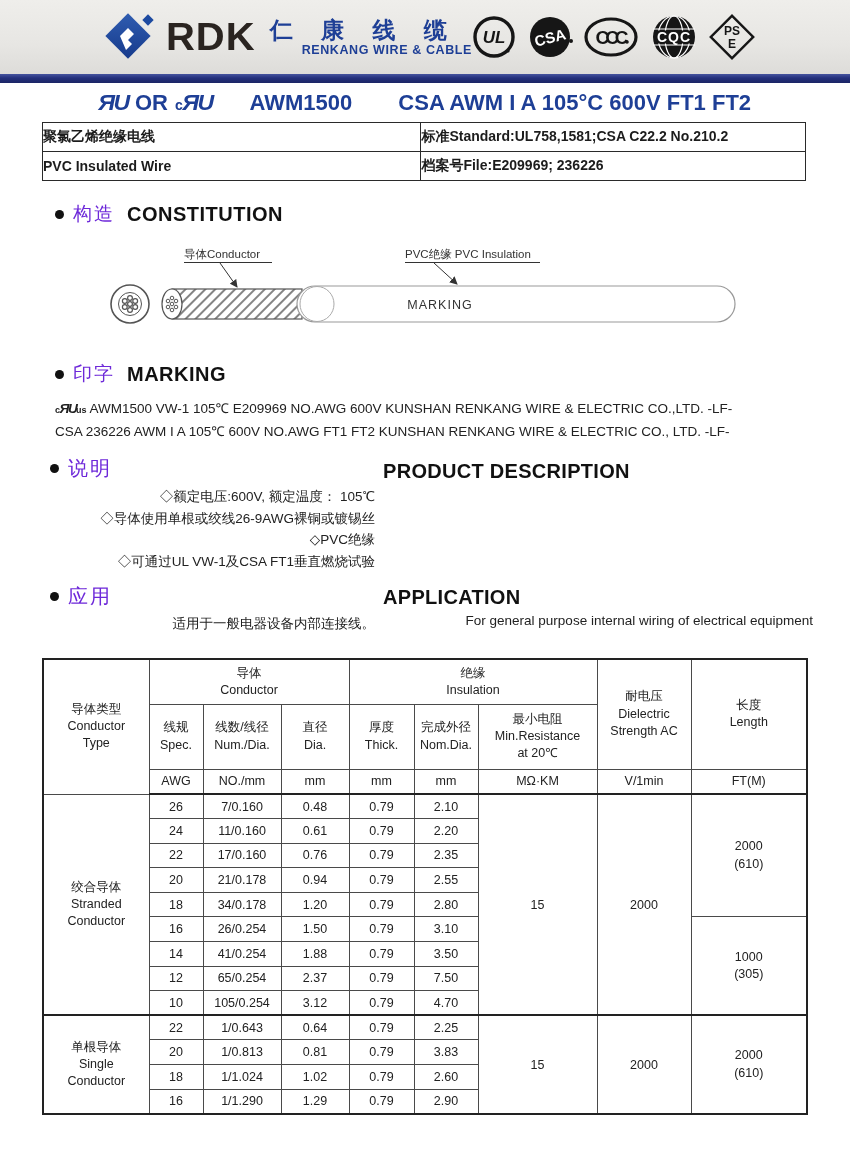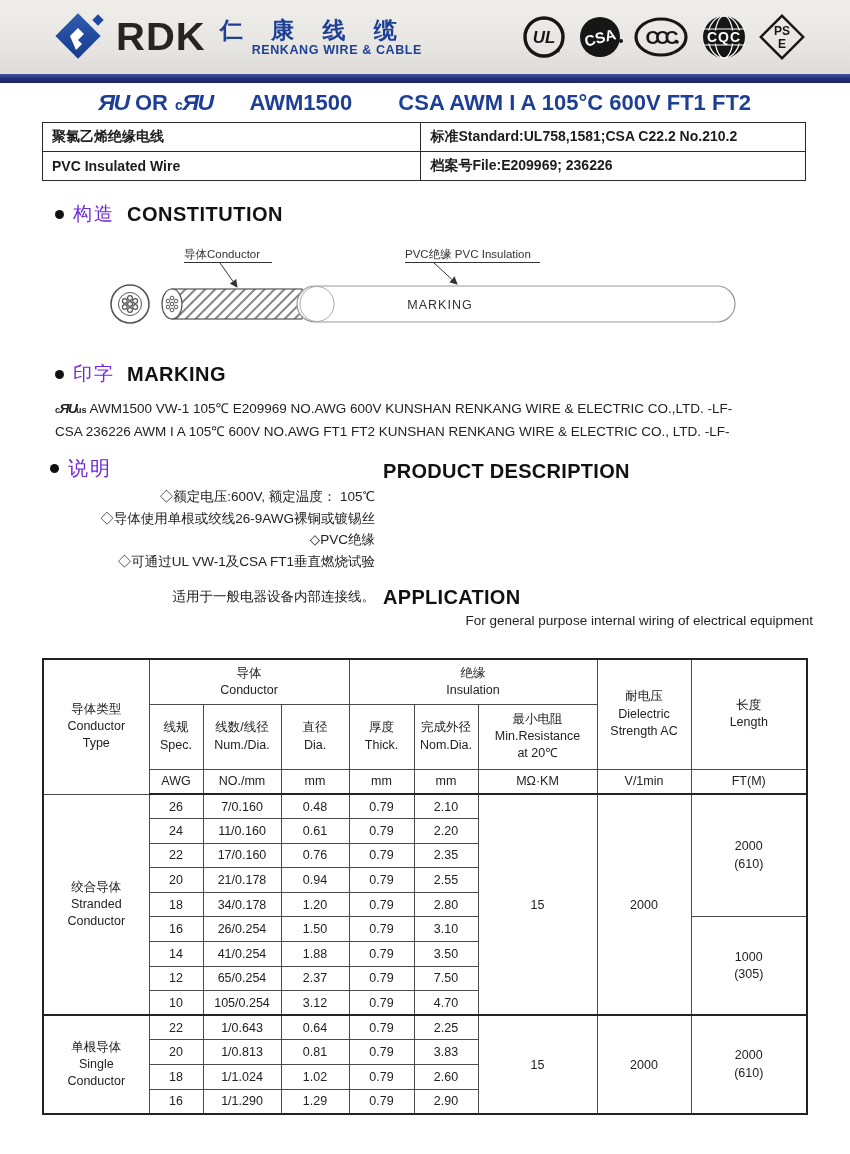--- a/index.html
+++ b/index.html
@@ -3,42 +3,42 @@
 <meta charset="utf-8">
 <style>
   * { margin:0; padding:0; box-sizing:border-box; }
   html,body { background:#fff; }
   body { font-family:"Liberation Sans", sans-serif; color:#1c1c1c; }
   .page { position:relative; width:850px; height:1154px; background:#fff; overflow:hidden; }
 
   
   .hdr { position:absolute; left:0; top:0; width:850px; height:74px;
          background:linear-gradient(180deg,#efeeeb 0%,#e7e6e3 60%,#dddcd9 100%);
-         display:flex; align-items:center; justify-content:space-between; }
+         display:flex; align-items:center; justify-content:center; }
   .logo-wrap { display:flex; align-items:center; margin-left:52px; }
   .logo-abbr { font-size:40px; font-weight:900; color:#2a2420; letter-spacing:1px;
                transform:scaleY(.95); margin-left:10px; }
   .logo-txt { margin-left:14px; display:flex; flex-direction:column; }
   .logo-cn { font-size:23px; font-weight:bold; color:#1e3f96; letter-spacing:11px; line-height:26px; white-space:nowrap; }
   .logo-en { font-size:12.5px; font-weight:bold; color:#1e3f96; letter-spacing:.6px; line-height:15px;padding-left:32px; }
   .certs { display:flex; align-items:center; gap:9px; margin-right:44px; }
   .navy-bar { position:absolute; left:0; top:74px; width:850px; height:9px;
               background:linear-gradient(180deg,#46549f 0%,#24307c 45%,#1b2565 100%); }
 
   
   .title-row { position:absolute; left:0; top:90px; width:850px; display:flex; justify-content:center;
                align-items:baseline; color:#1e3f96; font-weight:bold; font-size:22px; white-space:nowrap; }
   .ulmark { font-weight:800; font-style:italic; letter-spacing:-1.5px; display:inline-block; transform:scaleX(1.05); }
   .t-gap1 { width:38px; } .t-gap2 { width:46px; }
   .c-small { font-size:14px; font-weight:bold; }
 
   
   .info-tbl { position:absolute; left:42px; top:122px; width:764px; border-collapse:collapse; }
   .info-tbl td { border:1.5px solid #2a2a2a; height:29px; font-size:14px; font-weight:bold;
-                 padding-left:9px; vertical-align:middle; }
+                 padding-left:0; vertical-align:middle; }
   .info-tbl td.l { width:379px; } .info-tbl td.r { width:385px; }
 
   
   .sec-head { position:absolute; display:flex; align-items:center; }
   .bullet { width:9px; height:9px; border-radius:50%; background:#111; margin-right:9px; flex:none; }
   .sec-cn { font-size:19px; color:#6d28d9; letter-spacing:2px; }
   .sec-en { font-size:20px; font-weight:bold; color:#111; margin-left:12px; letter-spacing:.5px; }
 
   
   .mark-lines { position:absolute; left:55px; top:398px; width:745px; font-size:13.5px; color:#222; line-height:21px; }
@@ -228,20 +228,24 @@
       <div>◇导体使用单根或绞线26-9AWG裸铜或镀锡丝</div>
       <div>◇PVC绝缘</div>
       <div>◇可通过UL VW-1及CSA FT1垂直燃烧试验</div>
     </div>
   </div>
   <div class="col-right" style="top:460px;">
     <div class="big-en-title">PRODUCT DESCRIPTION</div>
   </div>
 
   <div class="col-left" style="top:583px;">
+    <div class="sec-head" style="position:static;">
+      <span class="bullet"></span>
+      <span class="sec-cn" style="font-size:20px;">应用</span>
+    </div>
     <div class="plain-txt" style="margin-top:4px;">适用于一般电器设备内部连接线。</div>
   </div>
   <div class="col-right" style="top:586px;">
     <div class="big-en-title">APPLICATION</div>
     <div class="plain-txt" style="margin-top:2px;">For general purpose internal wiring of  electrical  equipment</div>
   </div>
 
   <table class="spec-tbl">
     <colgroup>
       <col style="width:106px">

